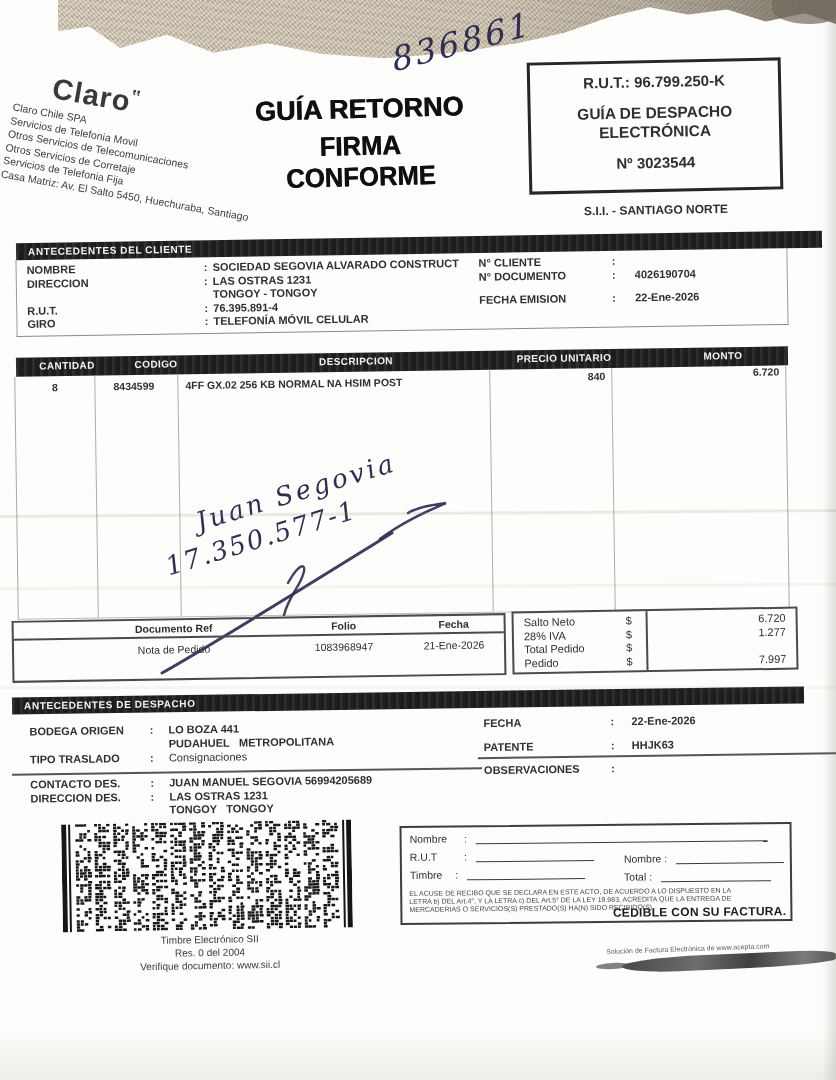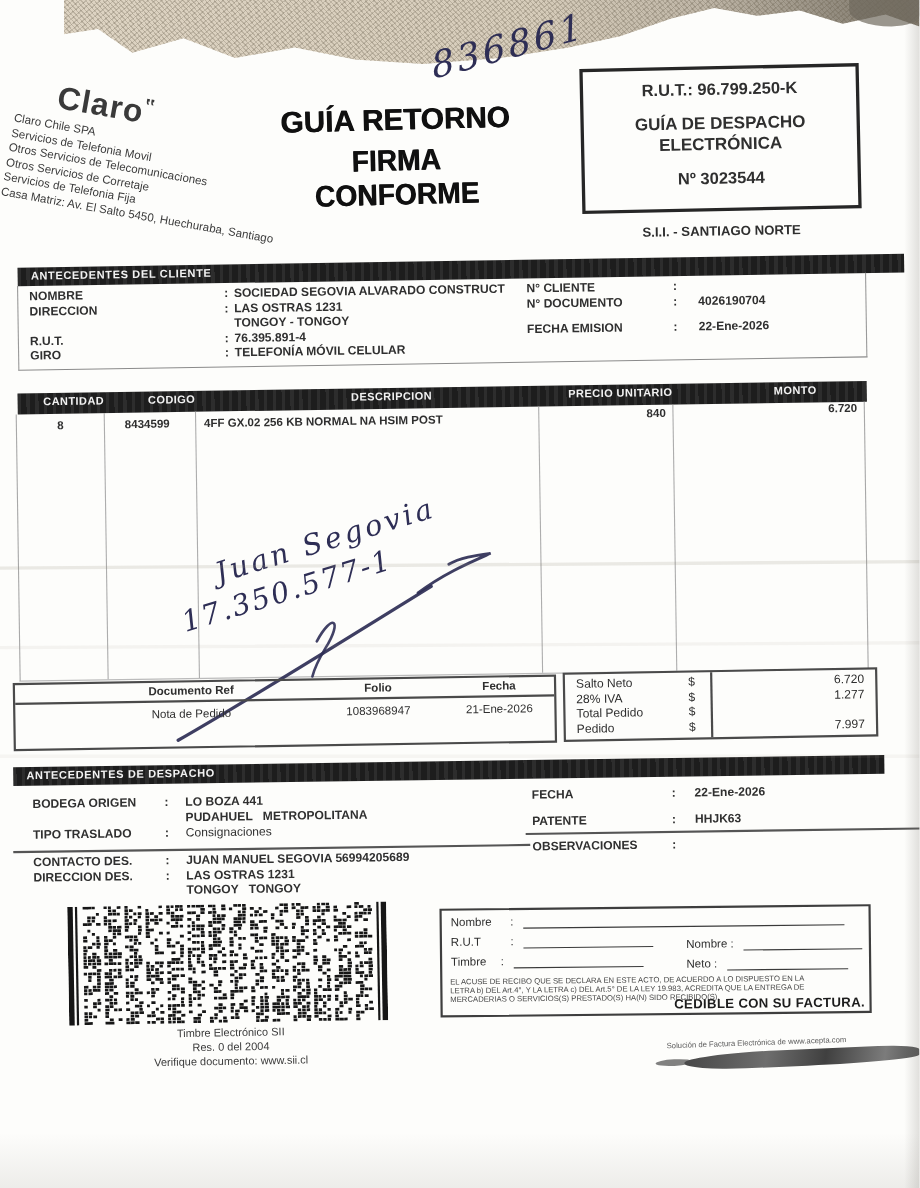--- a/index.html
+++ b/index.html
@@ -1301,21 +1301,21 @@
     <div class="abs" style="left:222px;top:27px;">
       <span>Nombre :</span>
       <span class="uline" style="width:108px;margin-left:6px;"></span>
     </div>
     <div class="abs" style="left:8px;top:41px;">
       <span>Timbre</span>
       <span style="margin-left:10px;">:</span>
       <span class="uline" style="width:118px;margin-left:6px;"></span>
     </div>
     <div class="abs" style="left:222px;top:45px;">
-      <span>Neto :</span>
+      <span>Total :</span>
       <span class="uline" style="width:110px;margin-left:6px;"></span>
     </div>
     <div class="abs" style="left:7px;top:62px;width:330px;font-size:7px;line-height:8px;color:#474747;">EL ACUSE DE RECIBO QUE SE DECLARA EN ESTE ACTO, DE ACUERDO A LO DISPUESTO EN LA LETRA b) DEL Art.4°, Y LA LETRA c) DEL Art.5° DE LA LEY 19.983, ACREDITA QUE LA ENTREGA DE MERCADERIAS O SERVICIOS(S) PRESTADO(S) HA(N) SIDO RECIBIDO(S).</div>
     <div class="abs" style="right:4px;bottom:1px;font-size:12px;font-weight:700;letter-spacing:.3px;color:#1c1c1c;">CEDIBLE CON SU FACTURA.</div>
   </div>
 
   <div class="abs" style="left:606px;top:944px;width:230px;font-size:7px;color:#5a5a5a;transform:rotate(-2deg);">Solución de Factura Electrónica de www.acepta.com</div>
   <div class="abs" style="left:622px;top:954px;width:214px;height:15px;transform:rotate(-2.5deg);opacity:.88;
               background:linear-gradient(100deg,#2e2e2e,#5a5a5a 35%,#262626 60%,#6a6a6a 85%,#3a3a3a);
               border-radius:45% 20% 55% 30% / 60% 35% 45% 55%;"></div>

